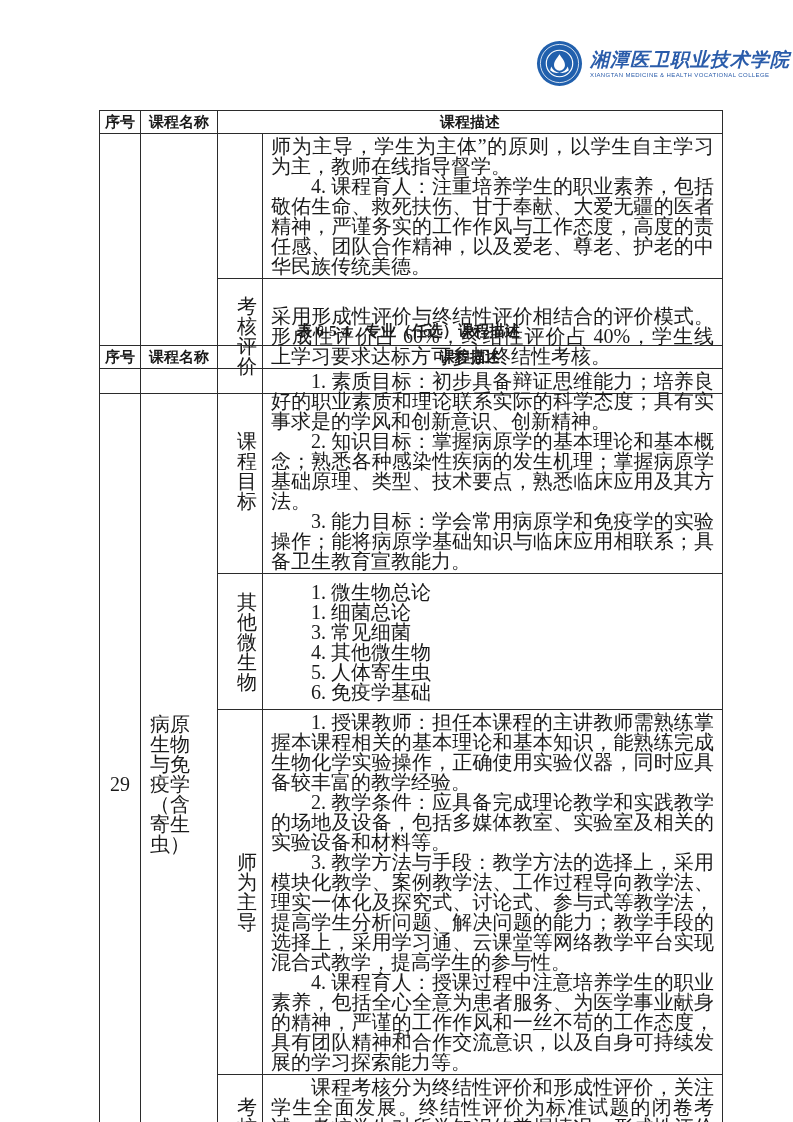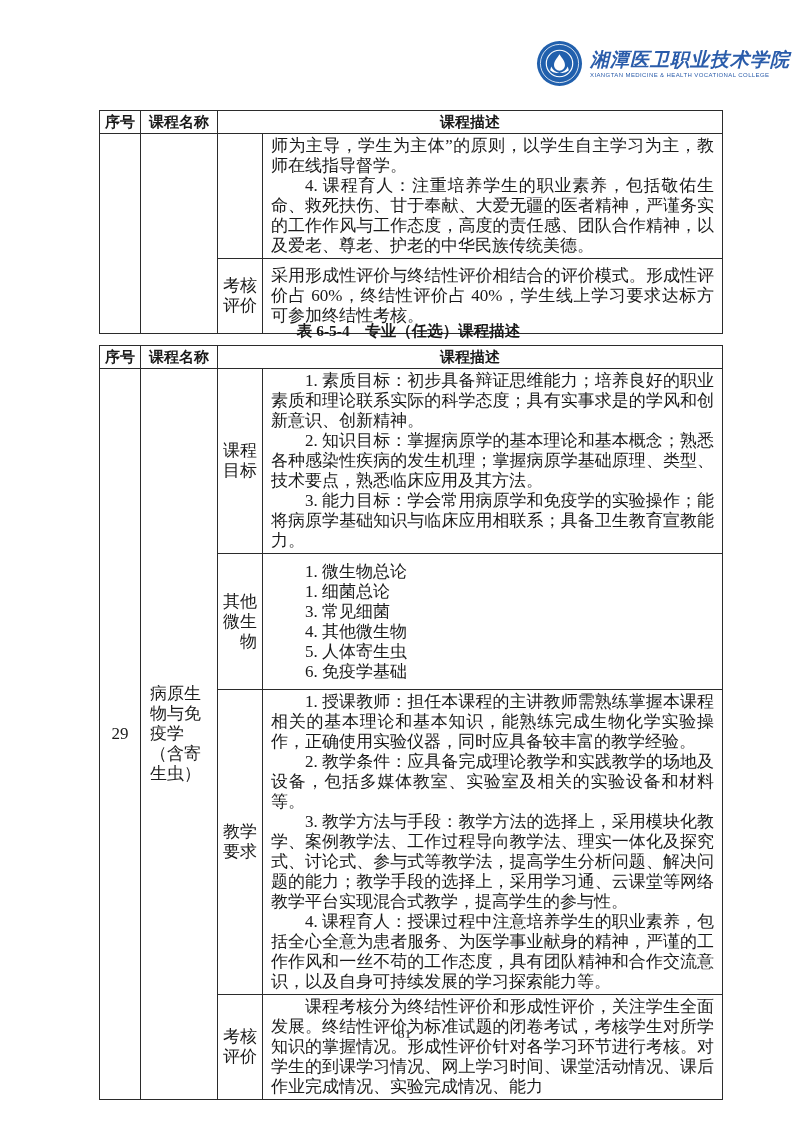--- a/index.html
+++ b/index.html
@@ -32,21 +32,21 @@
   
   table.doc {
     position:absolute; left:75px;
     width:623px;
     border-collapse:collapse; table-layout:fixed;margin-left:24px;
   }
   .t1 { top:110px; }
   .t2 { top:345px; }
   table.doc th, table.doc td {
     border:1px solid #2b2b2b;
-    font-size:17px; line-height:20px;
+    font-size:20px; line-height:20px;
     vertical-align:middle;
   }
   table.doc th {
     font-weight:bold; text-align:center;
     font-size:15px; padding:1px 2px; height:22px;
   }
   td.num   { text-align:center; padding:1px 2px; }
   td.cname { padding:17px 9px; }
   td.lbl   { text-align:right; padding:17px 5px; }
   td.desc  { text-align:justify; padding:2px 8px 2px 8px; vertical-align:middle; }
@@ -144,21 +144,21 @@
       <td class="desc">
             <p class="para ind">1. 微生物总论</p>
             <p class="para ind">1. 细菌总论</p>
             <p class="para ind">3. 常见细菌</p>
             <p class="para ind">4. 其他微生物</p>
             <p class="para ind">5. 人体寄生虫</p>
             <p class="para ind">6. 免疫学基础</p>
           </td>
     </tr>
     <tr>
-      <td class="lbl" style="height:288px">教学要求</td>
+      <td class="lbl" style="height:288px">师为主导</td>
       <td class="desc">
             <p class="para ind">1. 授课教师：担任本课程的主讲教师需熟练掌握本课程相关的基本理论和基本知识，能熟练完成生物化学实验操作，正确使用实验仪器，同时应具备较丰富的教学经验。</p>
             <p class="para ind">2. 教学条件：应具备完成理论教学和实践教学的场地及设备，包括多媒体教室、实验室及相关的实验设备和材料等。</p>
             <p class="para ind">3. 教学方法与手段：教学方法的选择上，采用模块化教学、案例教学法、工作过程导向教学法、理实一体化及探究式、讨论式、参与式等教学法，提高学生分析问题、解决问题的能力；教学手段的选择上，采用学习通、云课堂等网络教学平台实现混合式教学，提高学生的参与性。</p>
             <p class="para ind">4. 课程育人：授课过程中注意培养学生的职业素养，包括全心全意为患者服务、为医学事业献身的精神，严谨的工作作风和一丝不苟的工作态度，具有团队精神和合作交流意识，以及自身可持续发展的学习探索能力等。</p>
           </td>
     </tr>
     <tr>
       <td class="lbl" style="height:88px">考核评价</td>
       <td class="desc">

